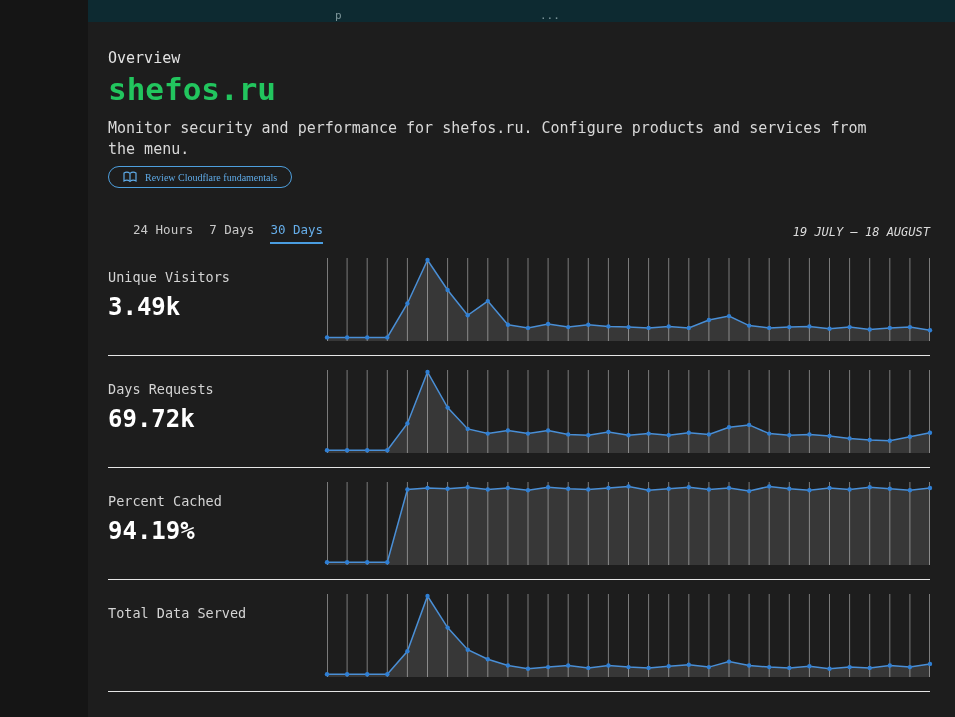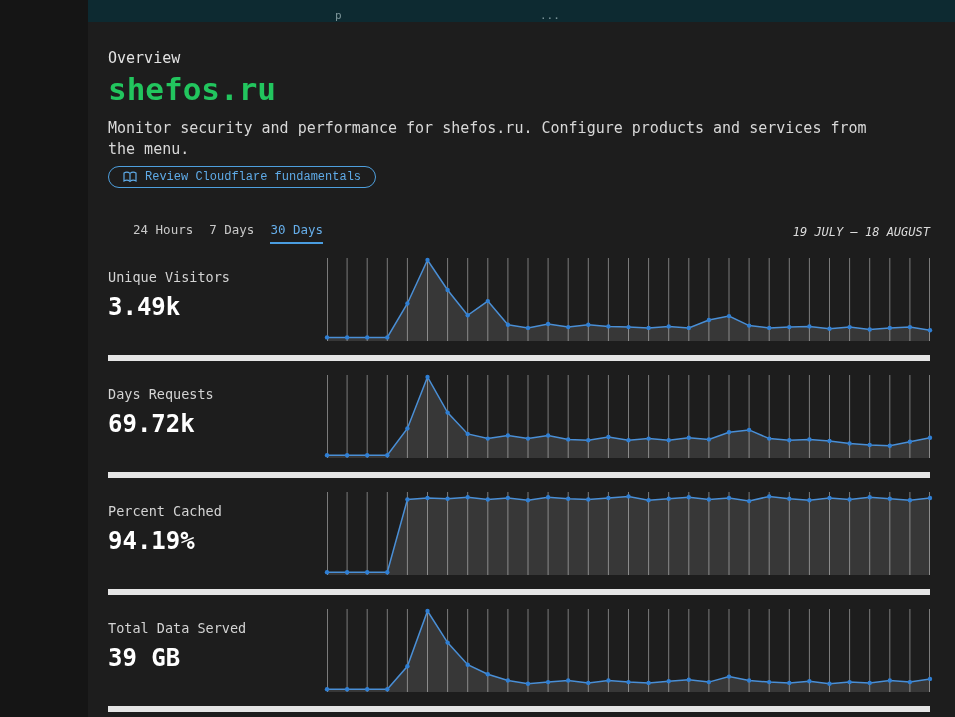--- a/index.html
+++ b/index.html
@@ -24,39 +24,39 @@
   .content {
     position:absolute; left:108px; top:12px; width:822px;
   }
   .eyebrow { margin-top:36px; font-size:15px; line-height:20px; color:#e2e2e2; }
   .page-title { margin-top:4px; font-size:31px; line-height:34px; font-weight:700; color:#22c55e; }
   .desc { margin-top:12px; font-size:15px; line-height:21px; color:#d8d8d8; max-width:790px; }
   .review-pill {
     margin-top:6px; display:inline-flex; align-items:center; gap:8px;
     height:22px; padding:0 14px; background:transparent;
     border:1px solid #4e9fdd; border-radius:12px;
-    color:#5fabe8; font-family:Liberation Mono, monospace; font-size:12px; cursor:pointer;
+    color:#5fabe8; font-family:Liberation Serif, serif; font-size:10px; cursor:pointer;
   }
   .review-pill svg { display:block; }
   .time-row {
     margin-top:34px; display:flex; justify-content:space-between; align-items:flex-end;
     height:22px;
     margin-left:25px;
   }
   .tabs { display:flex; gap:16px; }
   .tab {
     background:none; border:none; font-family:inherit; font-size:12.5px;
     color:#c9c9c9; cursor:pointer; padding:0 0 5px 0; border-bottom:2px solid transparent;
   }
   .tab.active { color:#66aeea; border-bottom-color:#4a9de0; }
   .date-range { font-size:12px; color:#dcdcdc; padding-bottom:5px;font-style:italic; }
   .metric-rows { margin-top:14px; }
   .metric-row {
     display:flex; align-items:flex-start;
-    padding:14px 0; border-bottom:6px solid #e5e5e5;gap:44px;
+    padding:14px 0; border-bottom:1px solid #e5e5e5;gap:44px;
   }
   .metric-row:first-child { padding-top:0; }
   .metric-info { width:219px; padding-top:10px; }
   .metric-label { font-size:13.5px; line-height:18px; color:#d4d4d4; }
   .metric-value { margin-top:6px; font-size:24px; line-height:30px; font-weight:700; color:#ffffff; }
   .metric-chart { width:603px; height:83px; }
 </style>
 </head>
 <body>
 
@@ -305,21 +305,20 @@
             <circle cx="522.6" cy="7.5" r="2.2" fill="#2f7fd4"></circle>
             <circle cx="542.7" cy="5.2" r="2.2" fill="#2f7fd4"></circle>
             <circle cx="562.8" cy="6.7" r="2.2" fill="#2f7fd4"></circle>
             <circle cx="582.9" cy="8.3" r="2.2" fill="#2f7fd4"></circle>
             <circle cx="603" cy="6" r="2.2" fill="#2f7fd4"></circle>
           </svg></div>
       </div>
       <div class="metric-row">
         <div class="metric-info">
           <div class="metric-label">Total Data Served</div>
-          <div class="metric-value">39 GB</div>
         </div>
         <div class="metric-chart"><svg width="603" height="83" viewBox="0 0 603 83" style="overflow:visible">
             <path d="M0,83 L0,80.2 L20.1,80.2 L40.2,80.2 L60.3,80.2 L80.4,57.3 L100.5,2 L120.6,33.6 L140.7,55.7 L160.8,65.2 L180.9,71.5 L201,74.7 L221.1,73.1 L241.2,71.5 L261.3,73.9 L281.4,71.5 L301.5,73.1 L321.6,73.9 L341.7,72.3 L361.8,70.7 L381.9,73.1 L402,67.6 L422.1,71.5 L442.2,73.1 L462.3,73.9 L482.4,72.3 L502.5,74.7 L522.6,73.1 L542.7,73.9 L562.8,71.5 L582.9,73.1 L603,69.9 L603,83 Z" fill="#3c3c3c" fill-opacity="0.85"></path>
             <line x1="0.5" y1="0" x2="0.5" y2="83" stroke="rgba(255,255,255,0.42)" stroke-width="1"></line>
             <line x1="20.1" y1="0" x2="20.1" y2="83" stroke="rgba(255,255,255,0.42)" stroke-width="1"></line>
             <line x1="40.2" y1="0" x2="40.2" y2="83" stroke="rgba(255,255,255,0.42)" stroke-width="1"></line>
             <line x1="60.3" y1="0" x2="60.3" y2="83" stroke="rgba(255,255,255,0.42)" stroke-width="1"></line>
             <line x1="80.4" y1="0" x2="80.4" y2="83" stroke="rgba(255,255,255,0.42)" stroke-width="1"></line>
             <line x1="100.5" y1="0" x2="100.5" y2="83" stroke="rgba(255,255,255,0.42)" stroke-width="1"></line>
             <line x1="120.6" y1="0" x2="120.6" y2="83" stroke="rgba(255,255,255,0.42)" stroke-width="1"></line>

